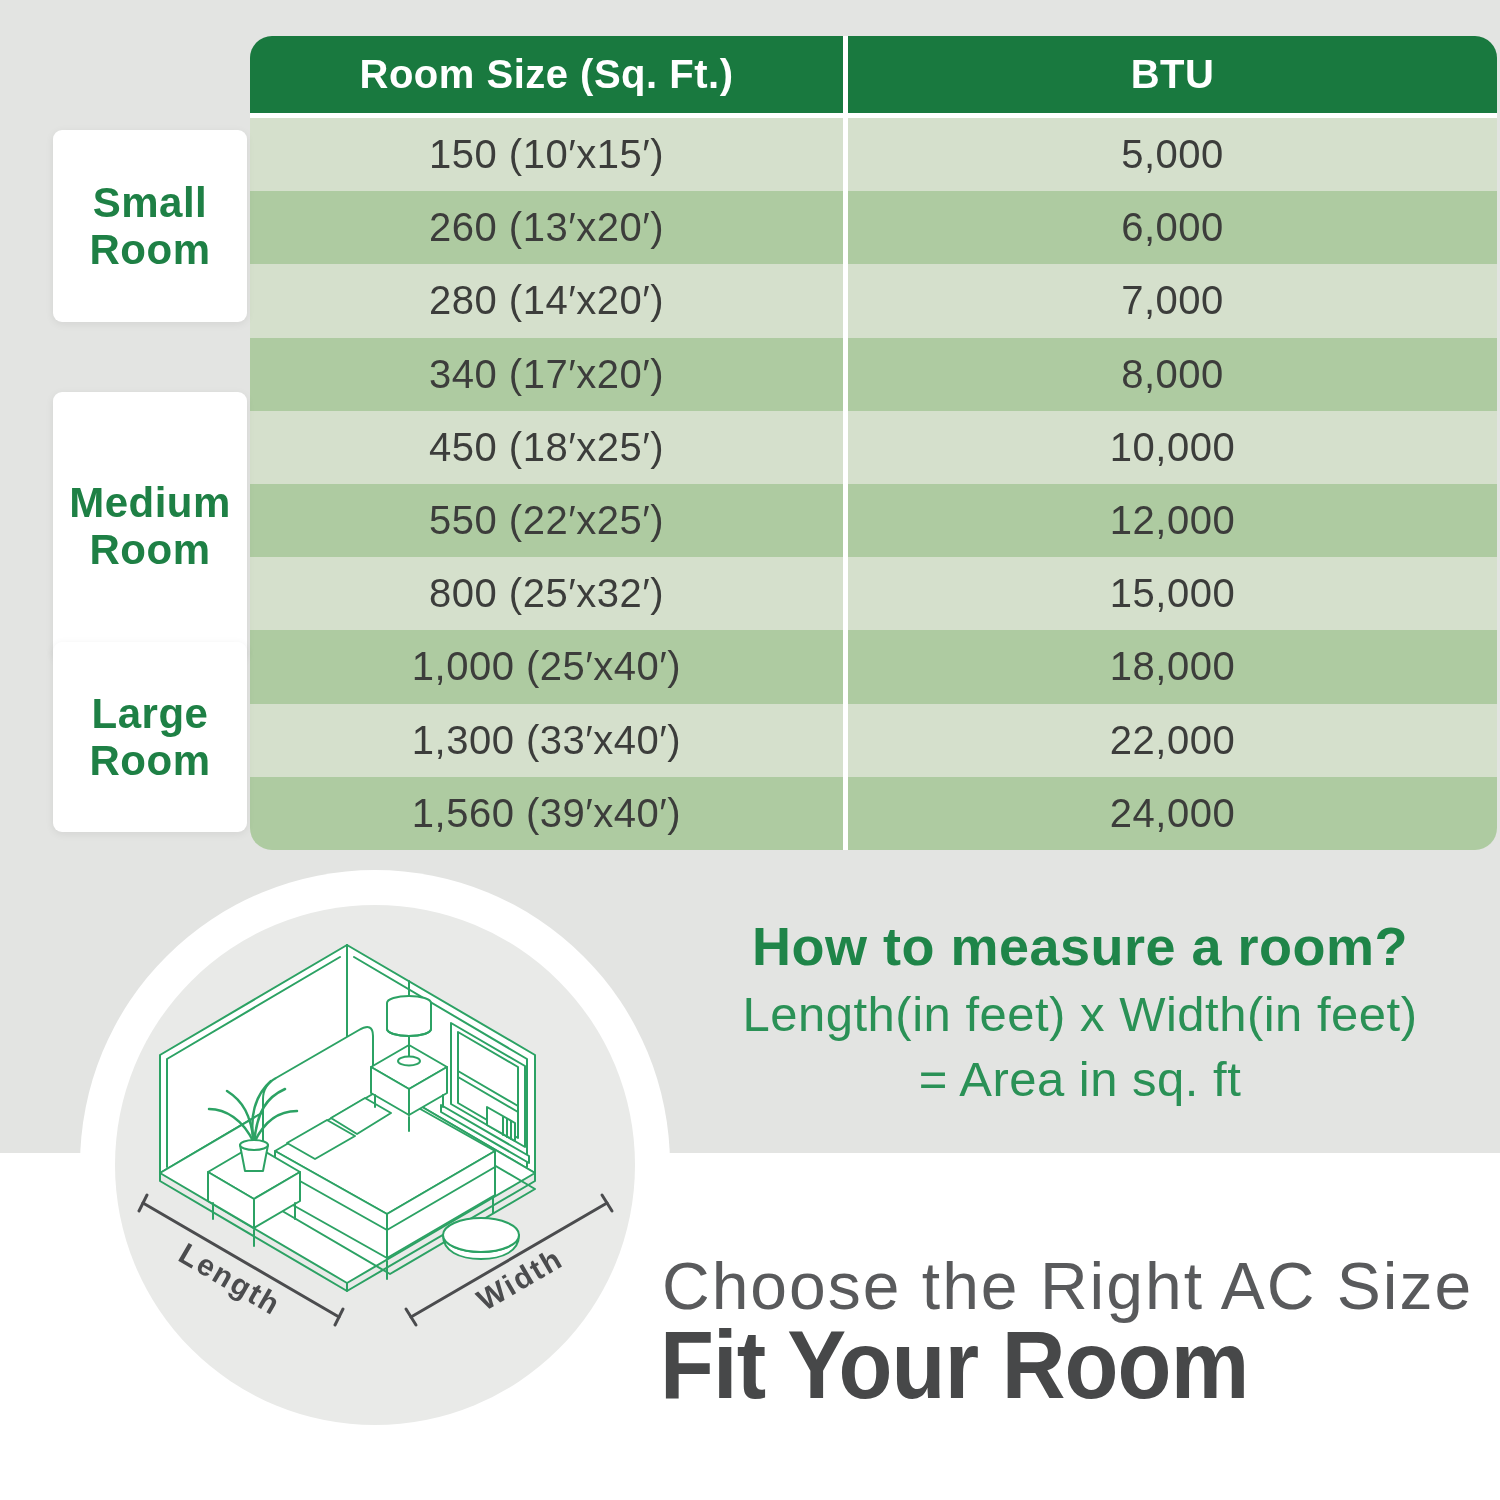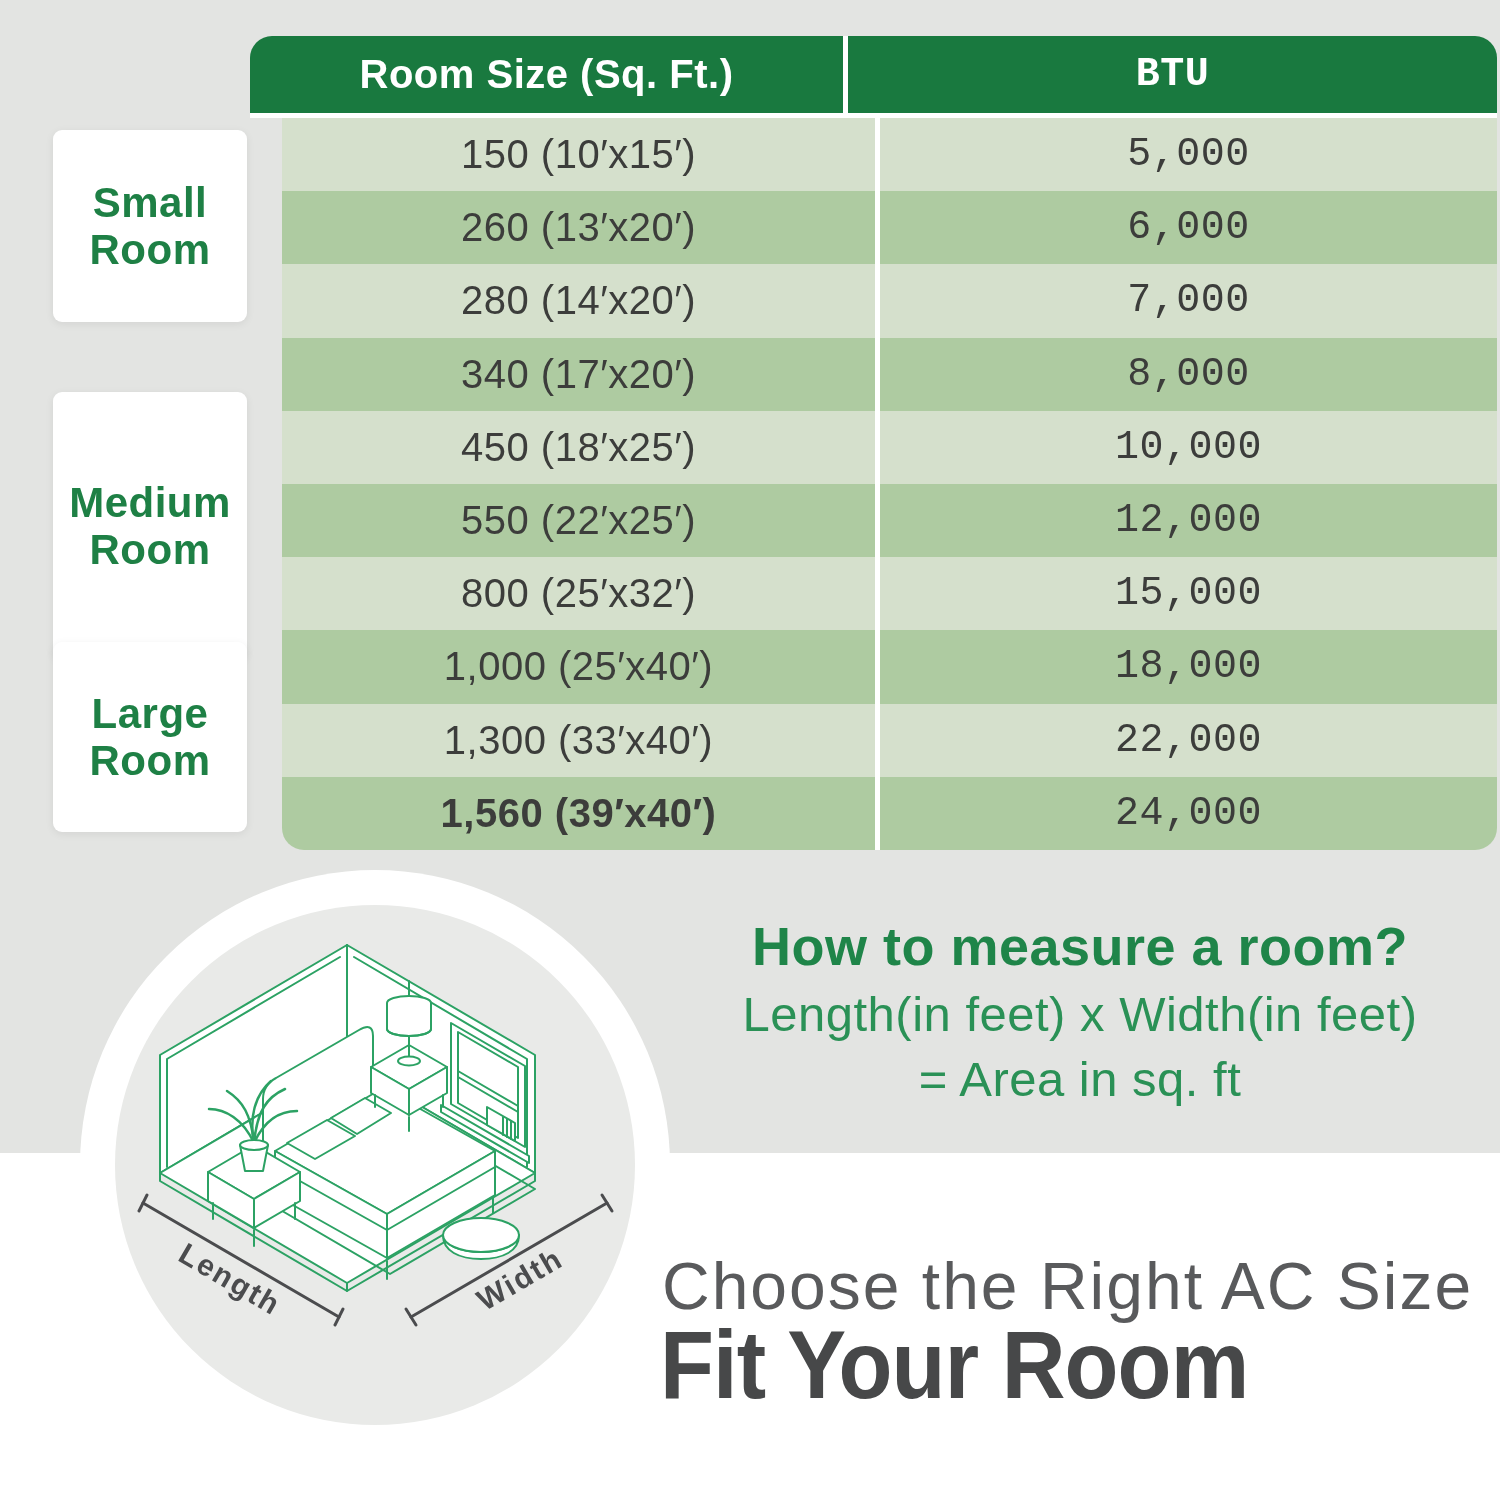--- a/index.html
+++ b/index.html
@@ -9,30 +9,30 @@
   }
   
   .backdrop{position:absolute;left:0;top:0;width:1500px;height:1153px;background:#e3e4e2;}
   
   .table-card{position:absolute;left:250px;top:36px;width:1247px;height:814px;z-index:3;}
   .thead{display:flex;height:77px;}
   .thead .cell{background:#19793f;color:#ffffff;font-weight:bold;font-size:40px;}
   .thead .c1{border-top-left-radius:22px;}
   .thead .c2{border-top-right-radius:22px;}
   .hgap{height:5px;background:#ffffff;}
-  .tbody{display:flex;flex-direction:column;margin-left:32px;}
+  .tbody{display:flex;flex-direction:column;}
   .trow{display:flex;height:73.2px;}
   .cell{display:flex;align-items:center;justify-content:center;height:100%;
         color:#3c3d3b;font-size:40px;letter-spacing:0.5px;}
   .c1{width:593px;}
   .vgap{width:5px;background:#ffffff;}
-  .c2{flex:1;font-family:Liberation Mono, monospace;}
+  .c2{flex:1;}
   .trow:nth-child(odd) .cell{background:#d5e0cc;}
   .trow:nth-child(even) .cell{background:#aecba1;}
-  .trow:last-child .c1{border-bottom-left-radius:22px;font-weight:bold;}
+  .trow:last-child .c1{border-bottom-left-radius:22px;}
   .trow:last-child .c2{border-bottom-right-radius:22px;}
   
   .size-card{position:absolute;left:53px;width:194px;background:#ffffff;border-radius:9px;
              z-index:4;display:flex;align-items:center;justify-content:center;
              box-shadow:0 2px 8px rgba(0,0,0,0.07);}
   .size-card .card-label{color:#1e8045;font-weight:bold;font-size:42px;line-height:1.12;
              text-align:center;white-space:pre-line;letter-spacing:0.5px;}
   #card-small{top:130px;height:192px;}
   #card-medium{top:356px;height:268px;margin-top:36px;}
   #card-large{top:642px;height:190px;}

